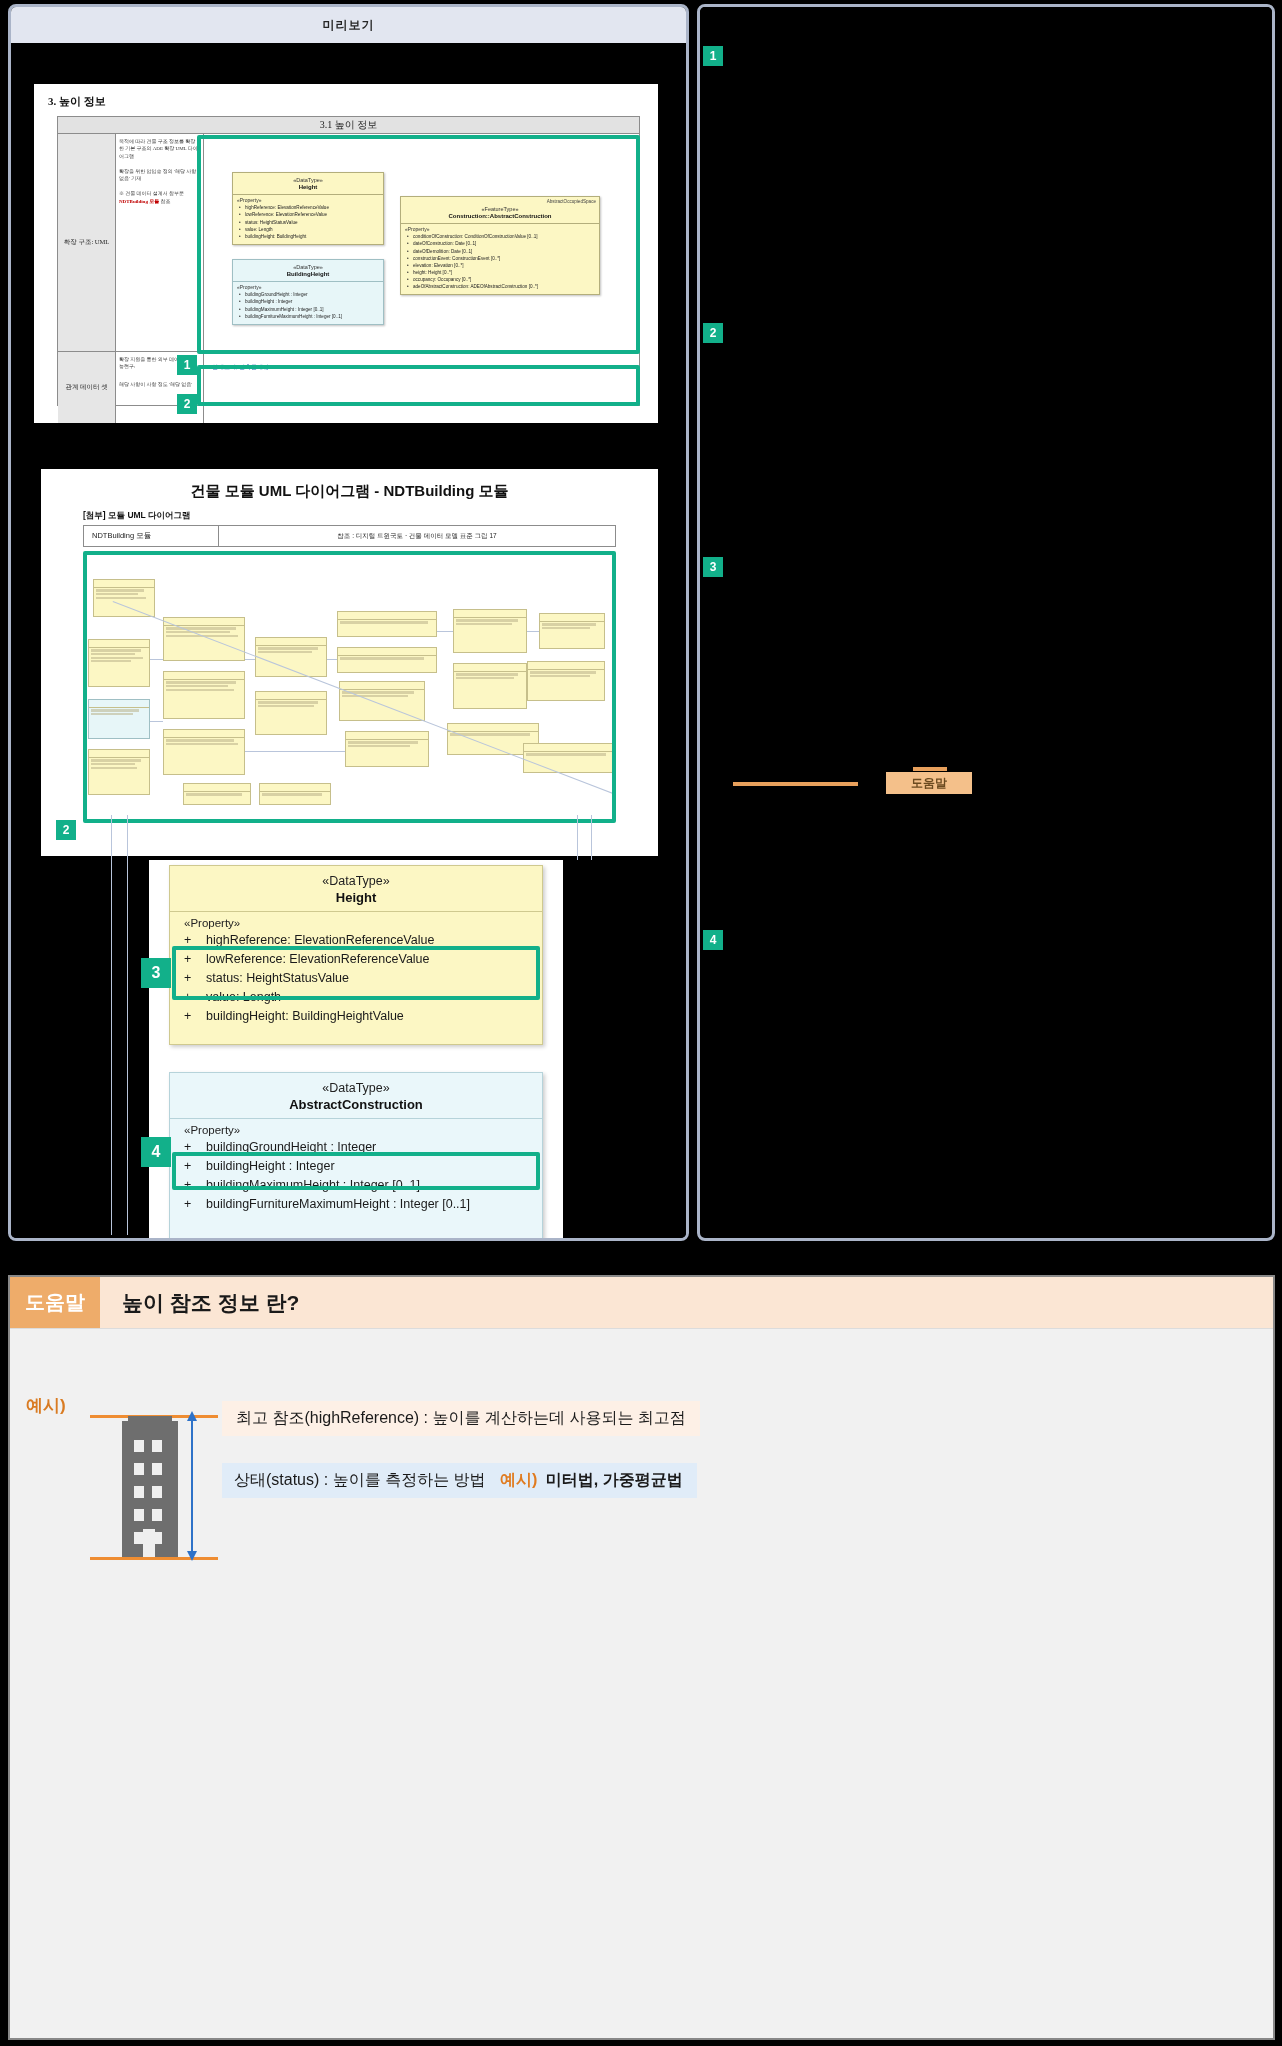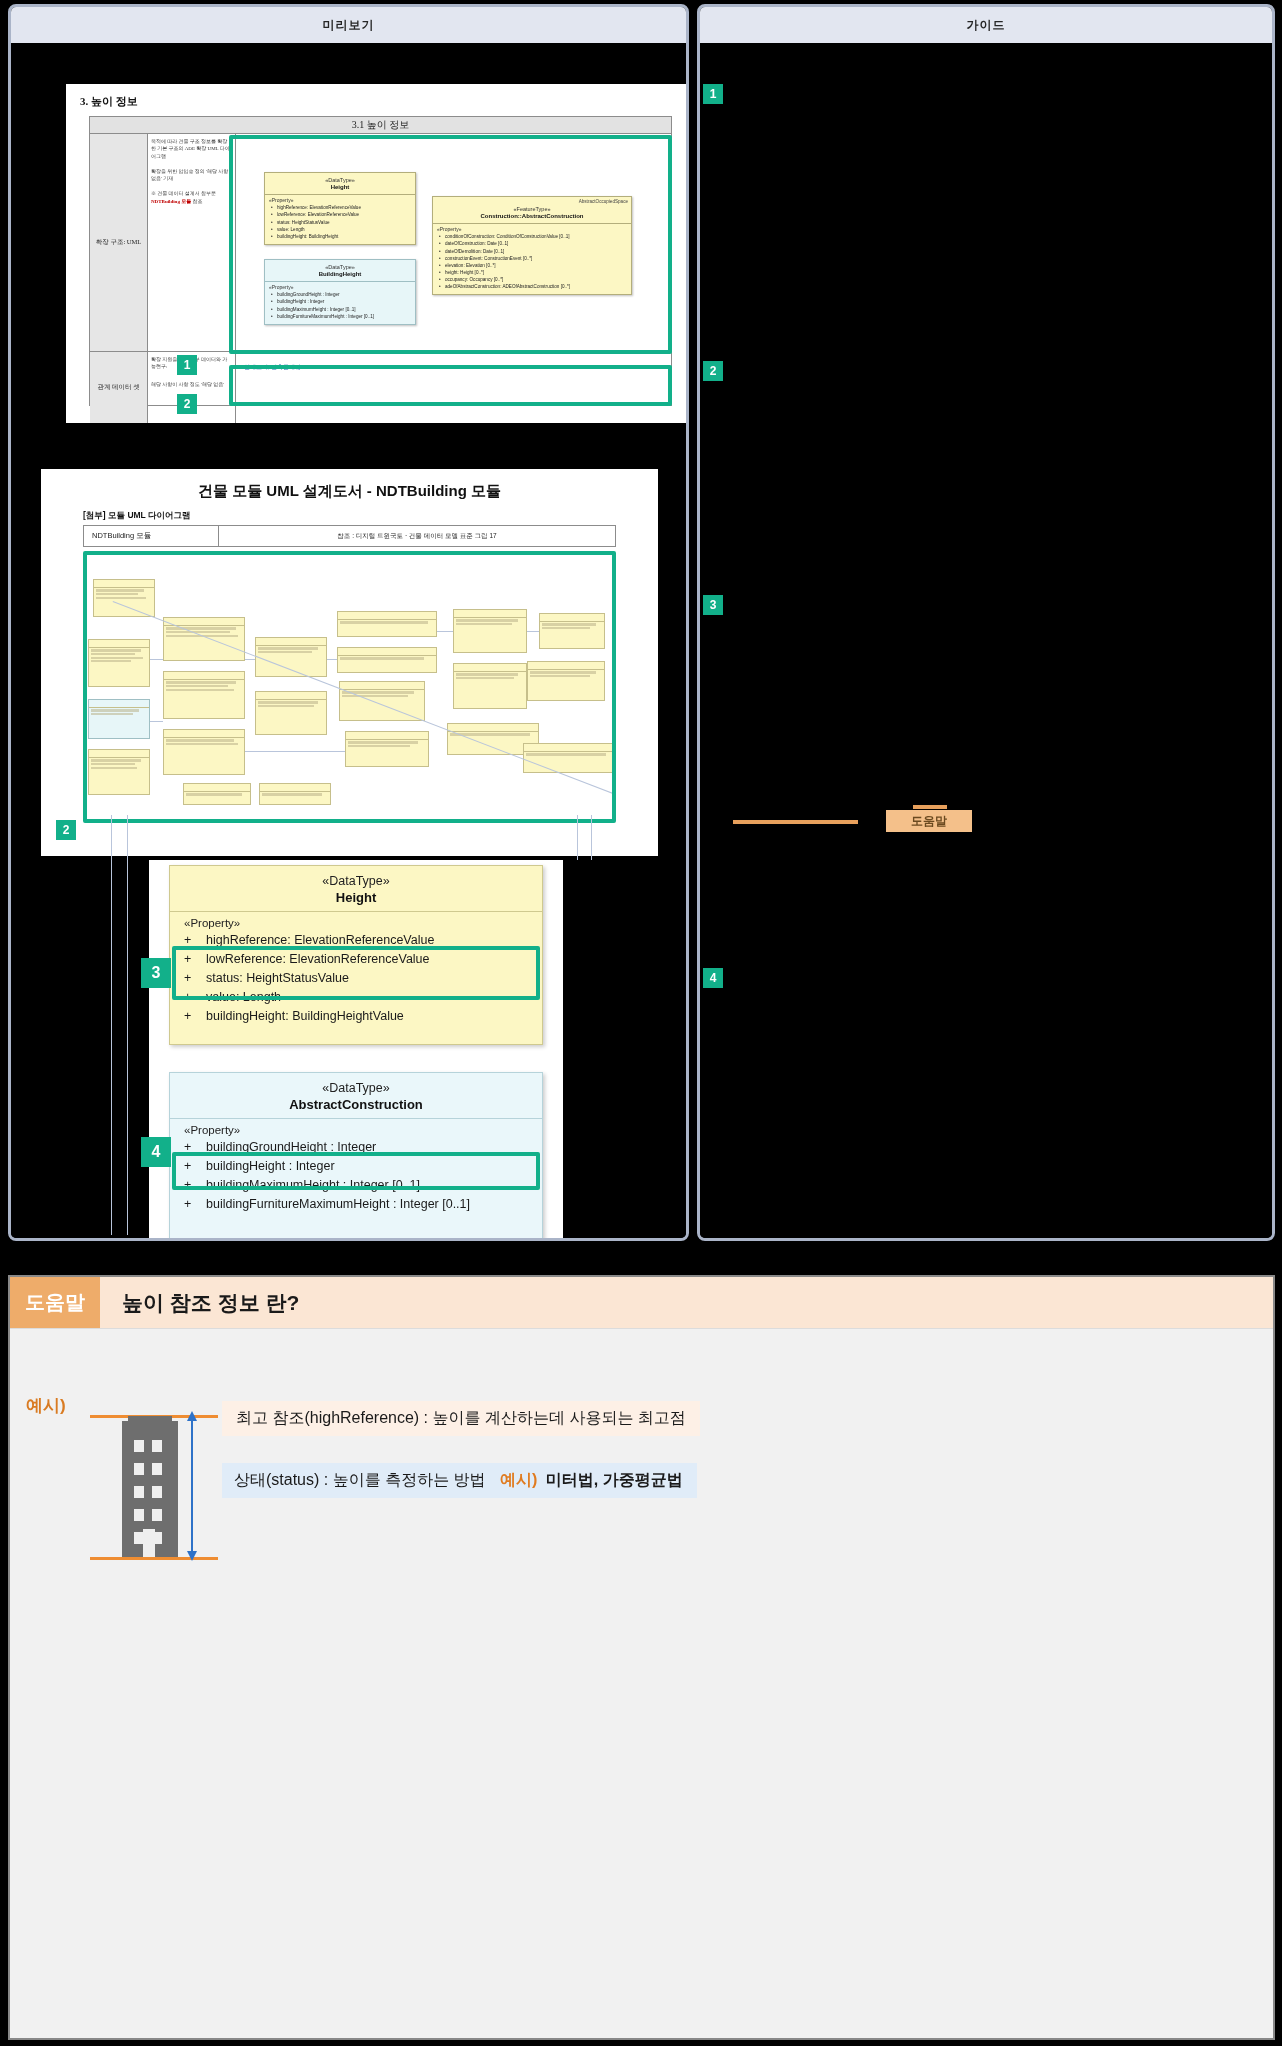--- a/index.html
+++ b/index.html
@@ -29,21 +29,21 @@
     display: flex; align-items: center; justify-content: center;
     font-size: 12px; font-weight: bold; color: #262626;
     letter-spacing: 1px;
   }
   .panel-body { position: relative; width: 100%; height: calc(100% - 38px); background: #000; }
 
   
   .doc-page {
     position: absolute; background: #fff;
   }
-  .doc1 { left: 23px; top: 39px; width: 624px; height: 339px; margin-left: 32px; }
+  .doc1 { left: 23px; top: 39px; width: 624px; height: 339px; }
   .doc1-title {
     position: absolute; left: 14px; top: 10px;
     font-size: 11px; font-weight: bold; color: #111;
     font-family: "Liberation Serif", serif;
   }
   .doc1-table {
     position: absolute; left: 23px; top: 32px; width: 583px; height: 290px;
     border: 1px solid #8c8c8c; background: #fff;
   }
   .doc1-thead {
@@ -289,21 +289,21 @@
         </div>
 
         <div class="hl-green" style="left:163px; top:51px; width:443px; height:219px;"></div>
         <div class="hl-green" style="left:163px; top:281px; width:443px; height:41px;"></div>
       </div>
 
       <div class="chip" style="left:166px; top:310px;">1</div>
       <div class="chip" style="left:166px; top:349px;">2</div>
 
       <div class="doc-page doc2">
-        <div class="doc2-title">건물 모듈 UML 설계도서 - NDTBuilding 모듈</div>
+        <div class="doc2-title">건물 모듈 UML 다이어그램 - NDTBuilding 모듈</div>
         <div class="doc2-sub">[첨부] 모듈 UML 다이어그램</div>
         <div class="doc2-tbl">
           <div class="c1">NDTBuilding 모듈</div>
           <div class="c2">참조 : 디지털 트윈국토 · 건물 데이터 모델 표준 그림 17</div>
         </div>
 
         <div class="doc2-canvas">
 
           <div class="mini" style="left:10px;  top:28px;  width:62px; height:38px;">
               <div class="mh"></div>
@@ -467,21 +467,20 @@
       <div style="position:absolute; left:116px; top:770px; width:1px; height:420px; background:#b9c5db;"></div>
       <div style="position:absolute; left:566px; top:770px; width:1px; height:45px; background:#b9c5db;"></div>
       <div style="position:absolute; left:580px; top:770px; width:1px; height:45px; background:#b9c5db;"></div>
 
       <div class="chip chip-lg" style="left:130px; top:913px;">3</div>
       <div class="chip chip-lg" style="left:130px; top:1092px;">4</div>
     </div>
   </div>
 
   <div class="panel panel-guide">
-    <div class="panel-header">가이드</div>
     <div class="panel-body">
       <div class="chip g-chip" style="left:3px; top:39px;">1</div>
       <div class="chip g-chip" style="left:3px; top:316px;">2</div>
       <div class="chip g-chip" style="left:3px; top:550px;">3</div>
       <div class="chip g-chip" style="left:3px; top:923px;">4</div>
 
       <div class="g-underline" style="left:33px; top:775px; width:125px;"></div>
       <div class="g-underline" style="left:213px; top:760px; width:34px;"></div>
       <div class="g-help-badge" style="left:186px; top:765px; width:86px; height:22px;">도움말</div>
     </div>

